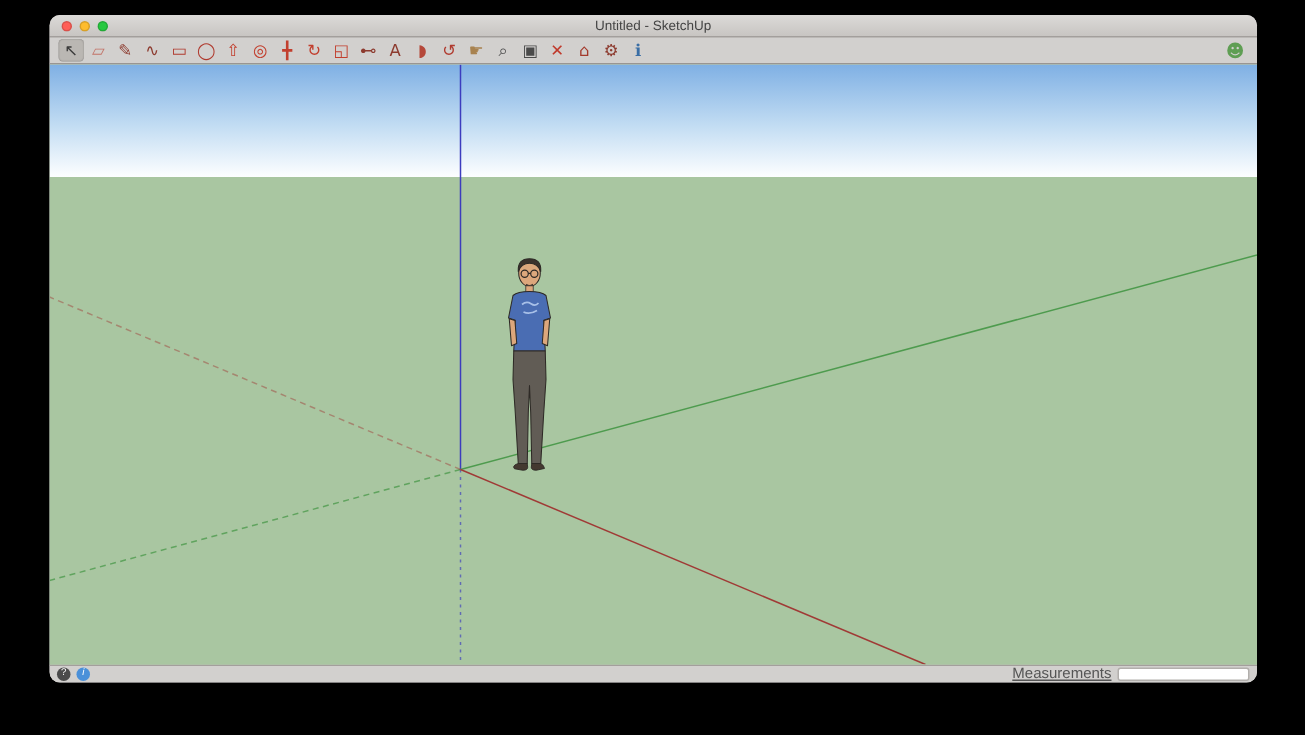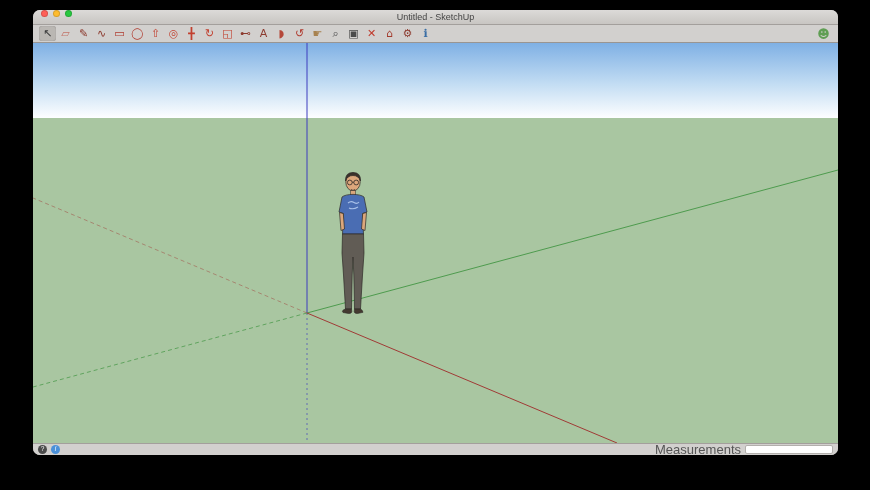--- a/index.html
+++ b/index.html
@@ -4,21 +4,21 @@
 <style>
   html,body{margin:0;padding:0;background:#000;}
   *{box-sizing:border-box;}
   #stage{position:relative;width:870px;height:490px;background:#000;overflow:hidden;
          font-family:"Liberation Sans",sans-serif;}
   #window{position:absolute;left:33px;top:10px;width:805px;height:445px;border-radius:7px;
           overflow:hidden;background:#d4d2d0;box-shadow:0 12px 34px rgba(0,0,0,.65);}
 
   
   .titlebar{height:15px;background:linear-gradient(#dcdad8,#c8c5c2);border-bottom:1px solid #a39f9c;
-            position:relative;display:flex;align-items:flex-start;}
+            position:relative;display:flex;align-items:center;}
   .traffic{display:flex;gap:5px;margin-left:8px;z-index:2;}
   .light{width:7px;height:7px;border-radius:50%;border:0.5px solid rgba(0,0,0,.15);padding:0;}
   .light.red{background:#ff5f57}.light.yellow{background:#febc2e}.light.green{background:#28c840}
   .wtitle{position:absolute;left:0;right:0;text-align:center;font-size:9px;color:#444;line-height:15px;}
 
   
   .toolbar{height:18px;background:#d2d0ce;border-bottom:1px solid #999592;display:flex;
            align-items:center;padding:0 6px;}
   .tools{display:flex;align-items:center;gap:1px;}
   .tool{width:17px;height:15px;display:flex;align-items:center;justify-content:center;
@@ -36,21 +36,21 @@
   .figure{position:absolute;left:296px;top:128px;width:48px;height:144px;}
 
   
   .statusbar{height:12px;background:#d2d0ce;border-top:1px solid #a39f9c;display:flex;
              align-items:center;padding:0 5px;gap:4px;font-size:8px;color:#222;}
   .badge{width:9px;height:9px;border-radius:50%;display:flex;align-items:center;justify-content:center;
          font-size:6.5px;line-height:1;padding:0;border:none;}
   .badge.help{background:#4b4b4b;color:#fff;}
   .badge.info{background:#4a90d9;color:#fff;font-style:italic;}
   .hint{white-space:nowrap;overflow:hidden;}
-  .mlabel{margin-left:auto;color:#555;font-size:13px;}
+  .mlabel{margin-left:auto;color:#555;font-size:10px;text-decoration:underline;}
   .minput{width:88px;height:9px;background:#fff;border:1px solid #b2afac;border-radius:2px;
           font-size:7.5px;padding:0 2px;}
 </style>
 </head>
 <body>
 
 <div id="stage">
   <div id="window">
 
     <div class="titlebar">

